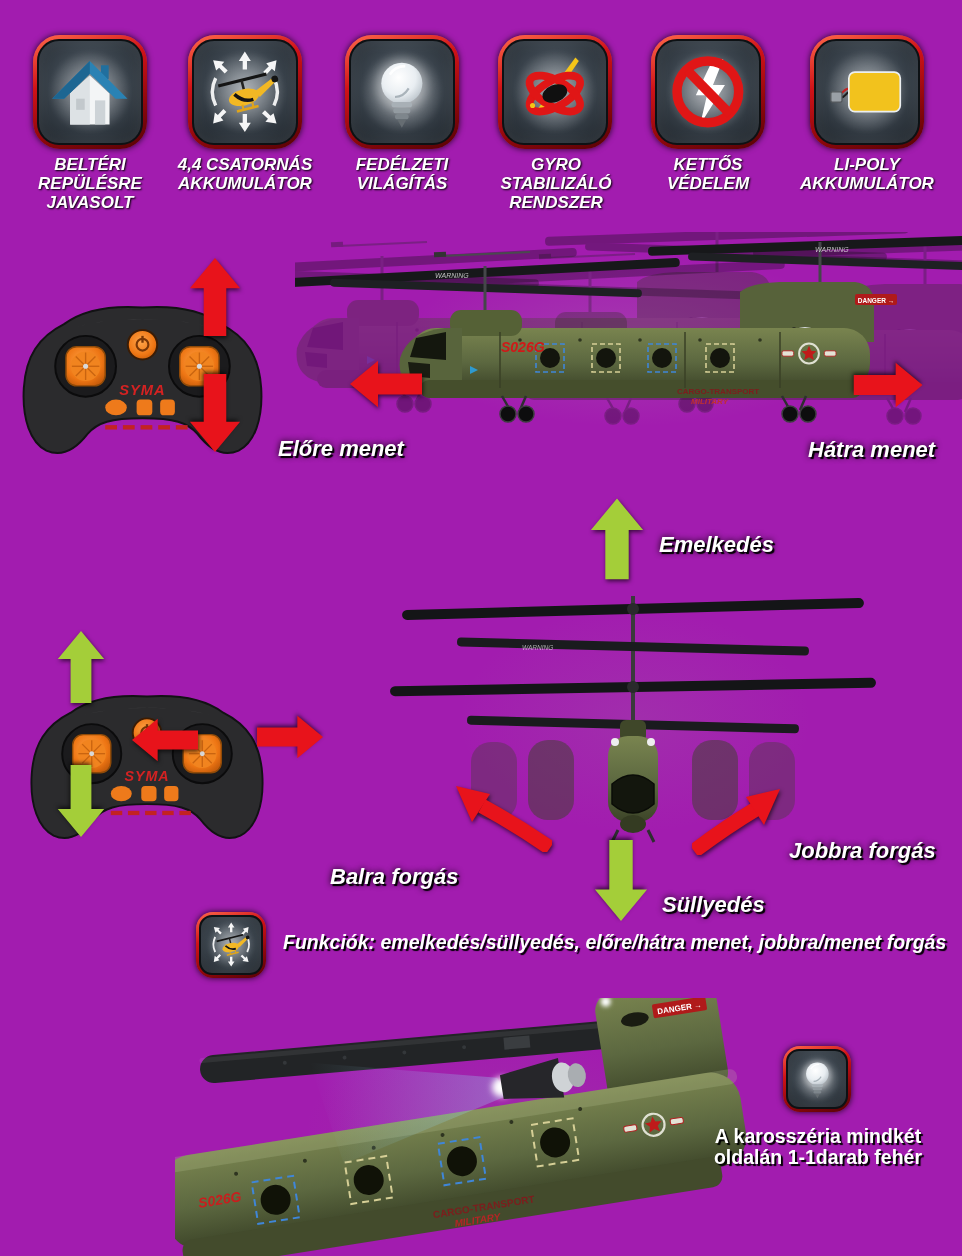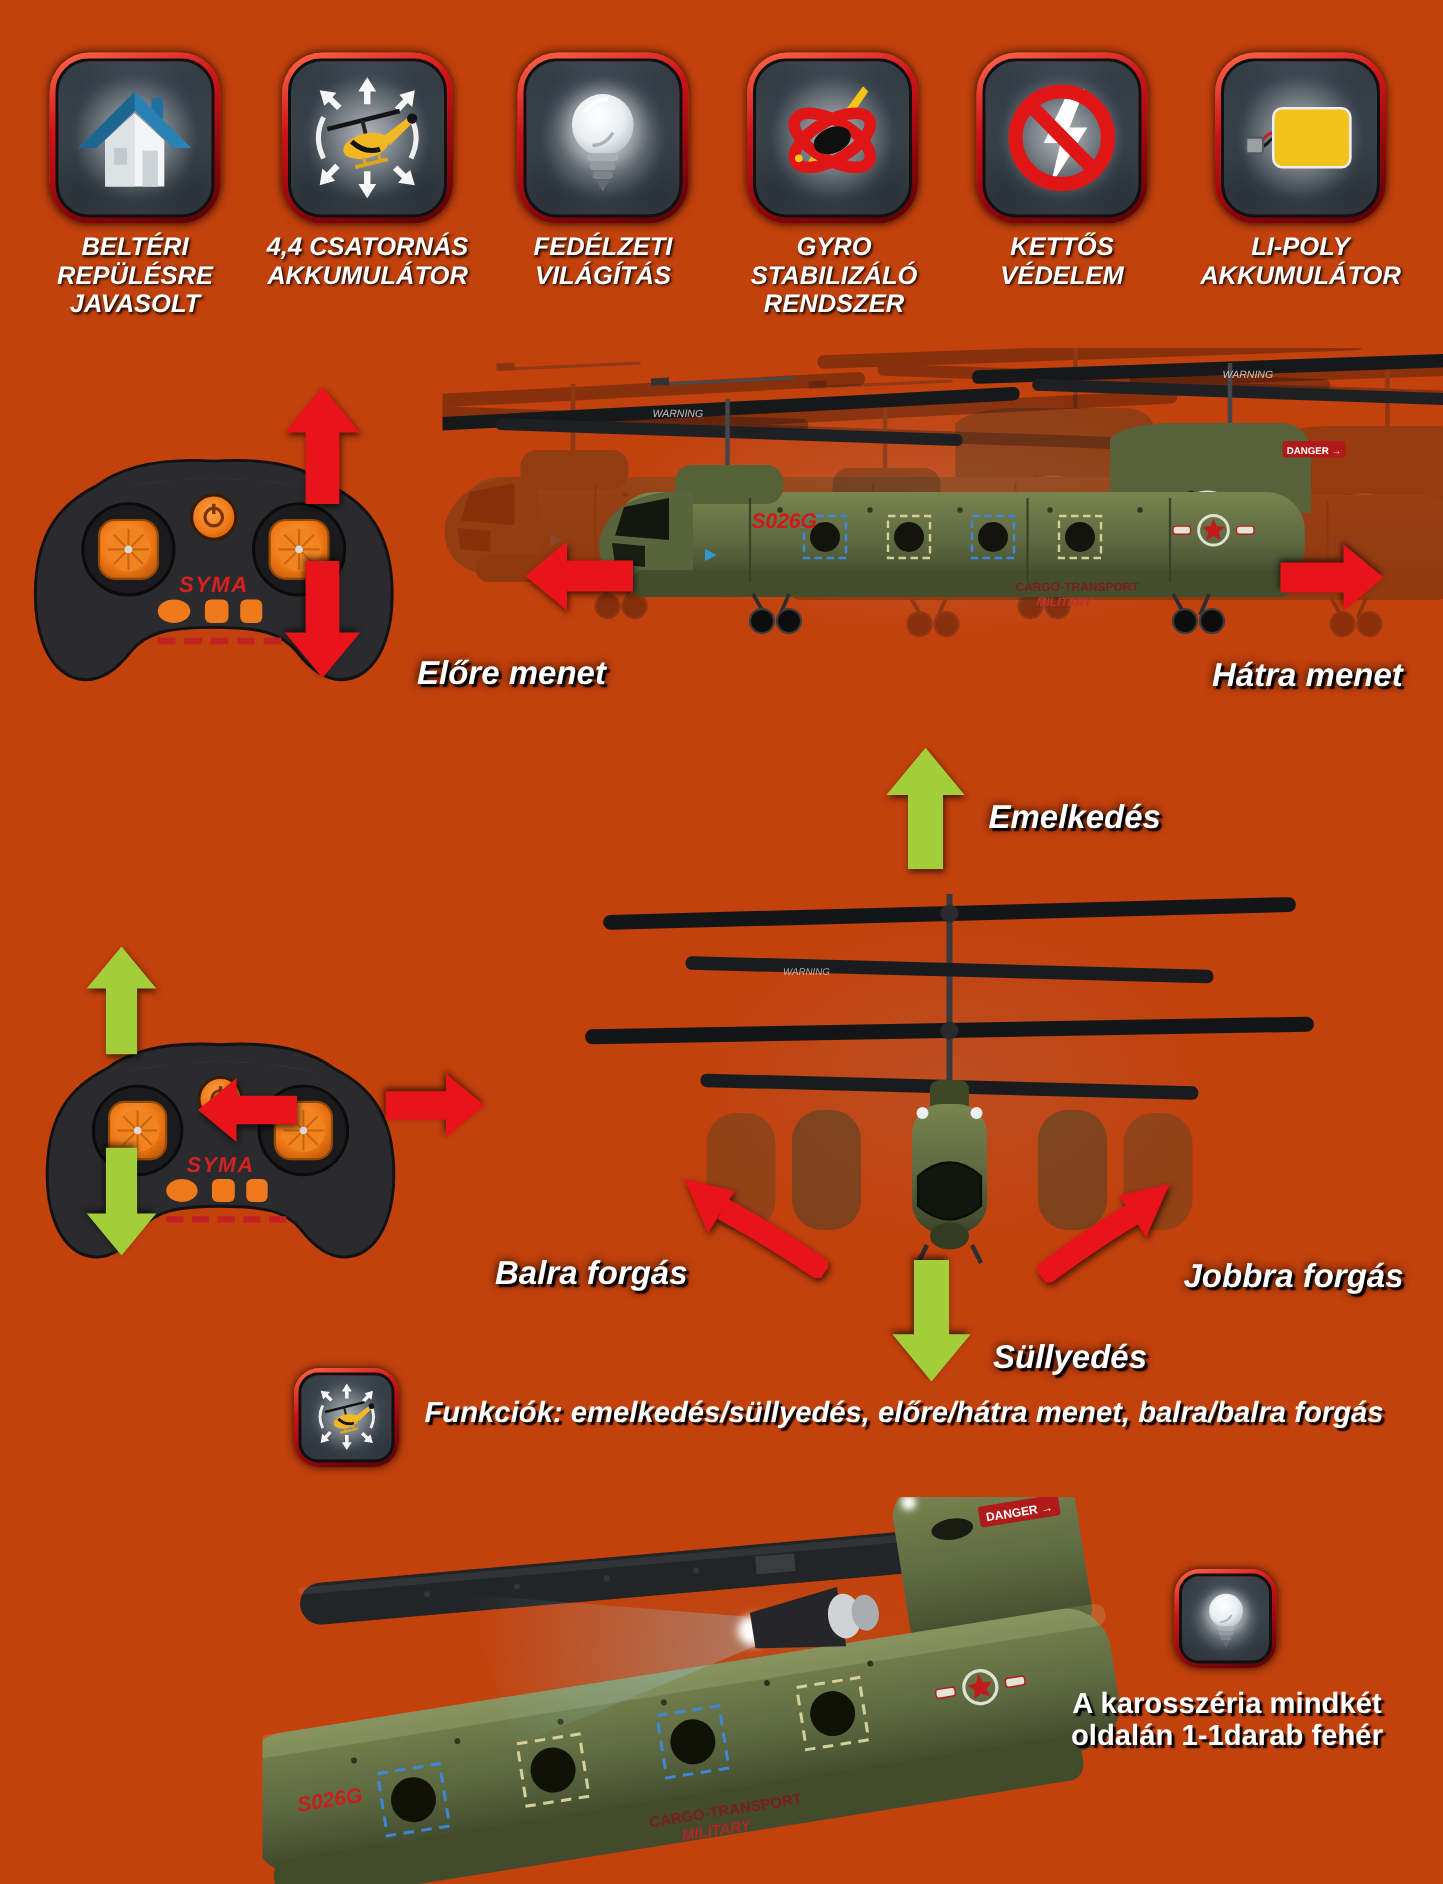--- a/index.html
+++ b/index.html
@@ -1,16 +1,16 @@
 <!DOCTYPE html>
 <html><head>
 <meta charset="utf-8">
 <style>
   html,body{margin:0;padding:0;background:#000;}
-  .stage{position:relative;width:962px;height:1256px;background:#c2410c;overflow:hidden;
+  .stage{position:relative;width:962px;height:1256px;background:#a21caf;overflow:hidden;
          font-family:"Liberation Sans",sans-serif;}
   .abs{position:absolute;}
   .glow{position:absolute;pointer-events:none;}
   
   .badge{position:absolute;border-radius:27px;padding:4px;box-sizing:border-box;
          background:linear-gradient(160deg,#ff6a4a 0%,#d01318 35%,#8d070b 70%,#550305 100%);
          box-shadow:0 0 6px rgba(0,0,0,.8);}
   .badge-inner{width:100%;height:100%;border-radius:22px;position:relative;box-sizing:border-box;
          background:radial-gradient(circle at 50% 42%, #5a646e 0%, #39424b 48%, #262d34 82%, #1d2329 100%);
          border:2px solid #0d1114;box-shadow:inset 0 0 16px rgba(255,255,255,.10);}
@@ -428,32 +428,32 @@
     <polygon points="4,4 38,12 20,40" fill="#e8131b"></polygon>
   </svg>
   <svg class="arrow" style="left:692px;top:785px" width="92" height="70" viewBox="0 0 92 70">
     <path d="M2,66 C26,48 44,36 64,24" stroke="#e8131b" stroke-width="15" fill="none"></path>
     <polygon points="88,4 54,12 72,40" fill="#e8131b"></polygon>
   </svg>
   <svg class="arrow" style="left:594px;top:833px;transform:rotate(180deg)" width="54" height="95" viewBox="0 0 60 90">
       <use href="#arrow-v" class="fill-green"></use>
     </svg>
 
-  <div class="mlabel" style="left:330px;top:836px">Balra forgás</div>
+  <div class="mlabel" style="left:330px;top:864px">Balra forgás</div>
   <div class="mlabel" style="left:789px;top:838px">Jobbra forgás</div>
   <div class="mlabel" style="left:662px;top:892px">Süllyedés</div>
 
   <div class="badge" style="left:196px;top:912px;width:70px;height:66px;border-radius:17px;padding:3px">
     <div class="badge-inner" style="border-radius:13px">
       <svg class="badge-icon">
           <use href="#icon-heli-arrows"></use>
         </svg>
     </div>
   </div>
-  <div class="fnote" style="left:283px;top:931px">Funkciók: emelkedés/süllyedés, előre/hátra menet, balra/balra forgás</div>
+  <div class="fnote" style="left:283px;top:931px">Funkciók: emelkedés/süllyedés, előre/hátra menet, jobbra/menet forgás</div>
 
   <div class="glow" style="left:240px;top:1010px;width:520px;height:230px;
        background:radial-gradient(closest-side, rgba(140,150,120,0.12), rgba(0,0,0,0) 75%)"></div>
 
   <svg class="abs" style="left:175px;top:998px" width="575" height="258" viewBox="0 0 575 258">
     <g transform="rotate(-5 280 60)">
       <rect x="25" y="36" width="470" height="28" rx="14" fill="#222426"></rect>
       <rect x="25" y="38" width="470" height="5" rx="2.5" fill="rgba(255,255,255,0.07)"></rect>
       <g fill="#34373a">
           <circle cx="110" cy="50" r="2"></circle>

